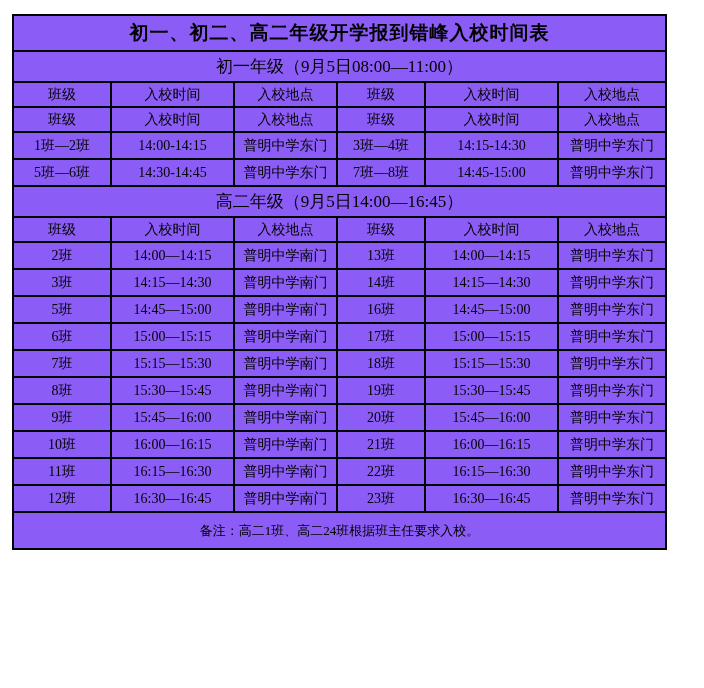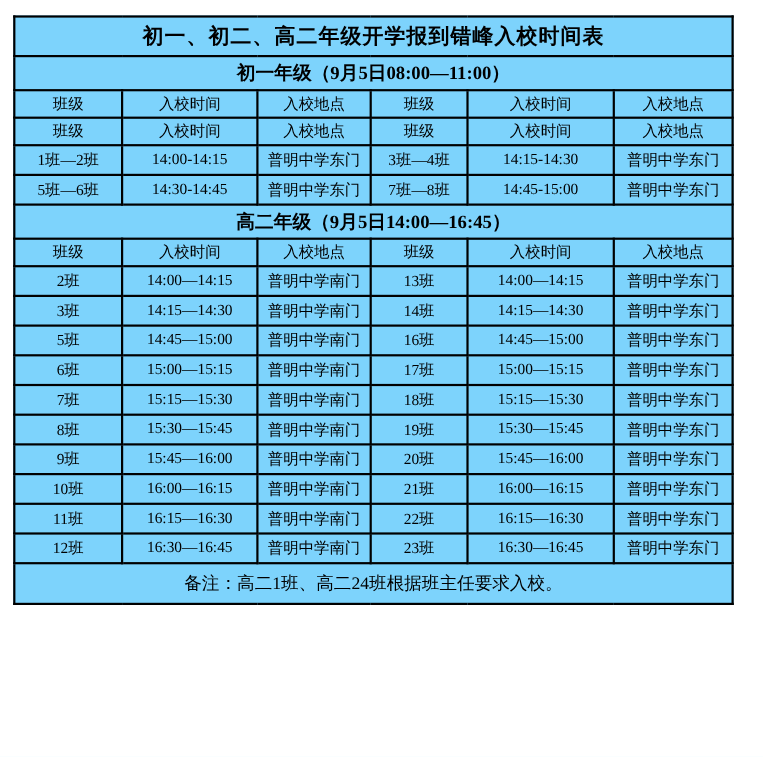--- a/index.html
+++ b/index.html
@@ -14,56 +14,56 @@
     font-family: "Liberation Serif", "DejaVu Serif", serif;
     color: #000000;
   }
   .sheet {
     padding: 14px 0 0 12px;
   }
   table.schedule {
     border-collapse: collapse;
     table-layout: fixed;
     width: 653px;
-    background: #7dd3fc;
+    background: #8b5cf6;
     padding-left: 33px;
   }
   table.schedule td, table.schedule th {
     border: 2px solid #000000;
     text-align: center;
     vertical-align: middle;
     padding: 0;
     overflow: hidden;
     white-space: nowrap;
   }
   .title-row td {
     height: 34px;
     font-size: 19px;
     font-weight: bold;
     letter-spacing: 1px;
   }
   .section-row td {
     height: 29px;
     font-size: 17px;
-    font-weight: bold;
+    font-weight: normal;
   }
   .head-row th {
     height: 23px;
     font-size: 14px;
     font-weight: normal;
     border-radius: 11px;
   }
   .data-row td {
     height: 25px;
     font-size: 14px;
     font-weight: normal;
   }
   .note-row td {
     height: 35px;
-    font-size: 16px;
+    font-size: 13px;
   }
 </style>
 </head>
 <body>
 
 <div class="sheet">
   <table class="schedule">
     <colgroup>
       <col style="width:98px">
         <col style="width:123px">

